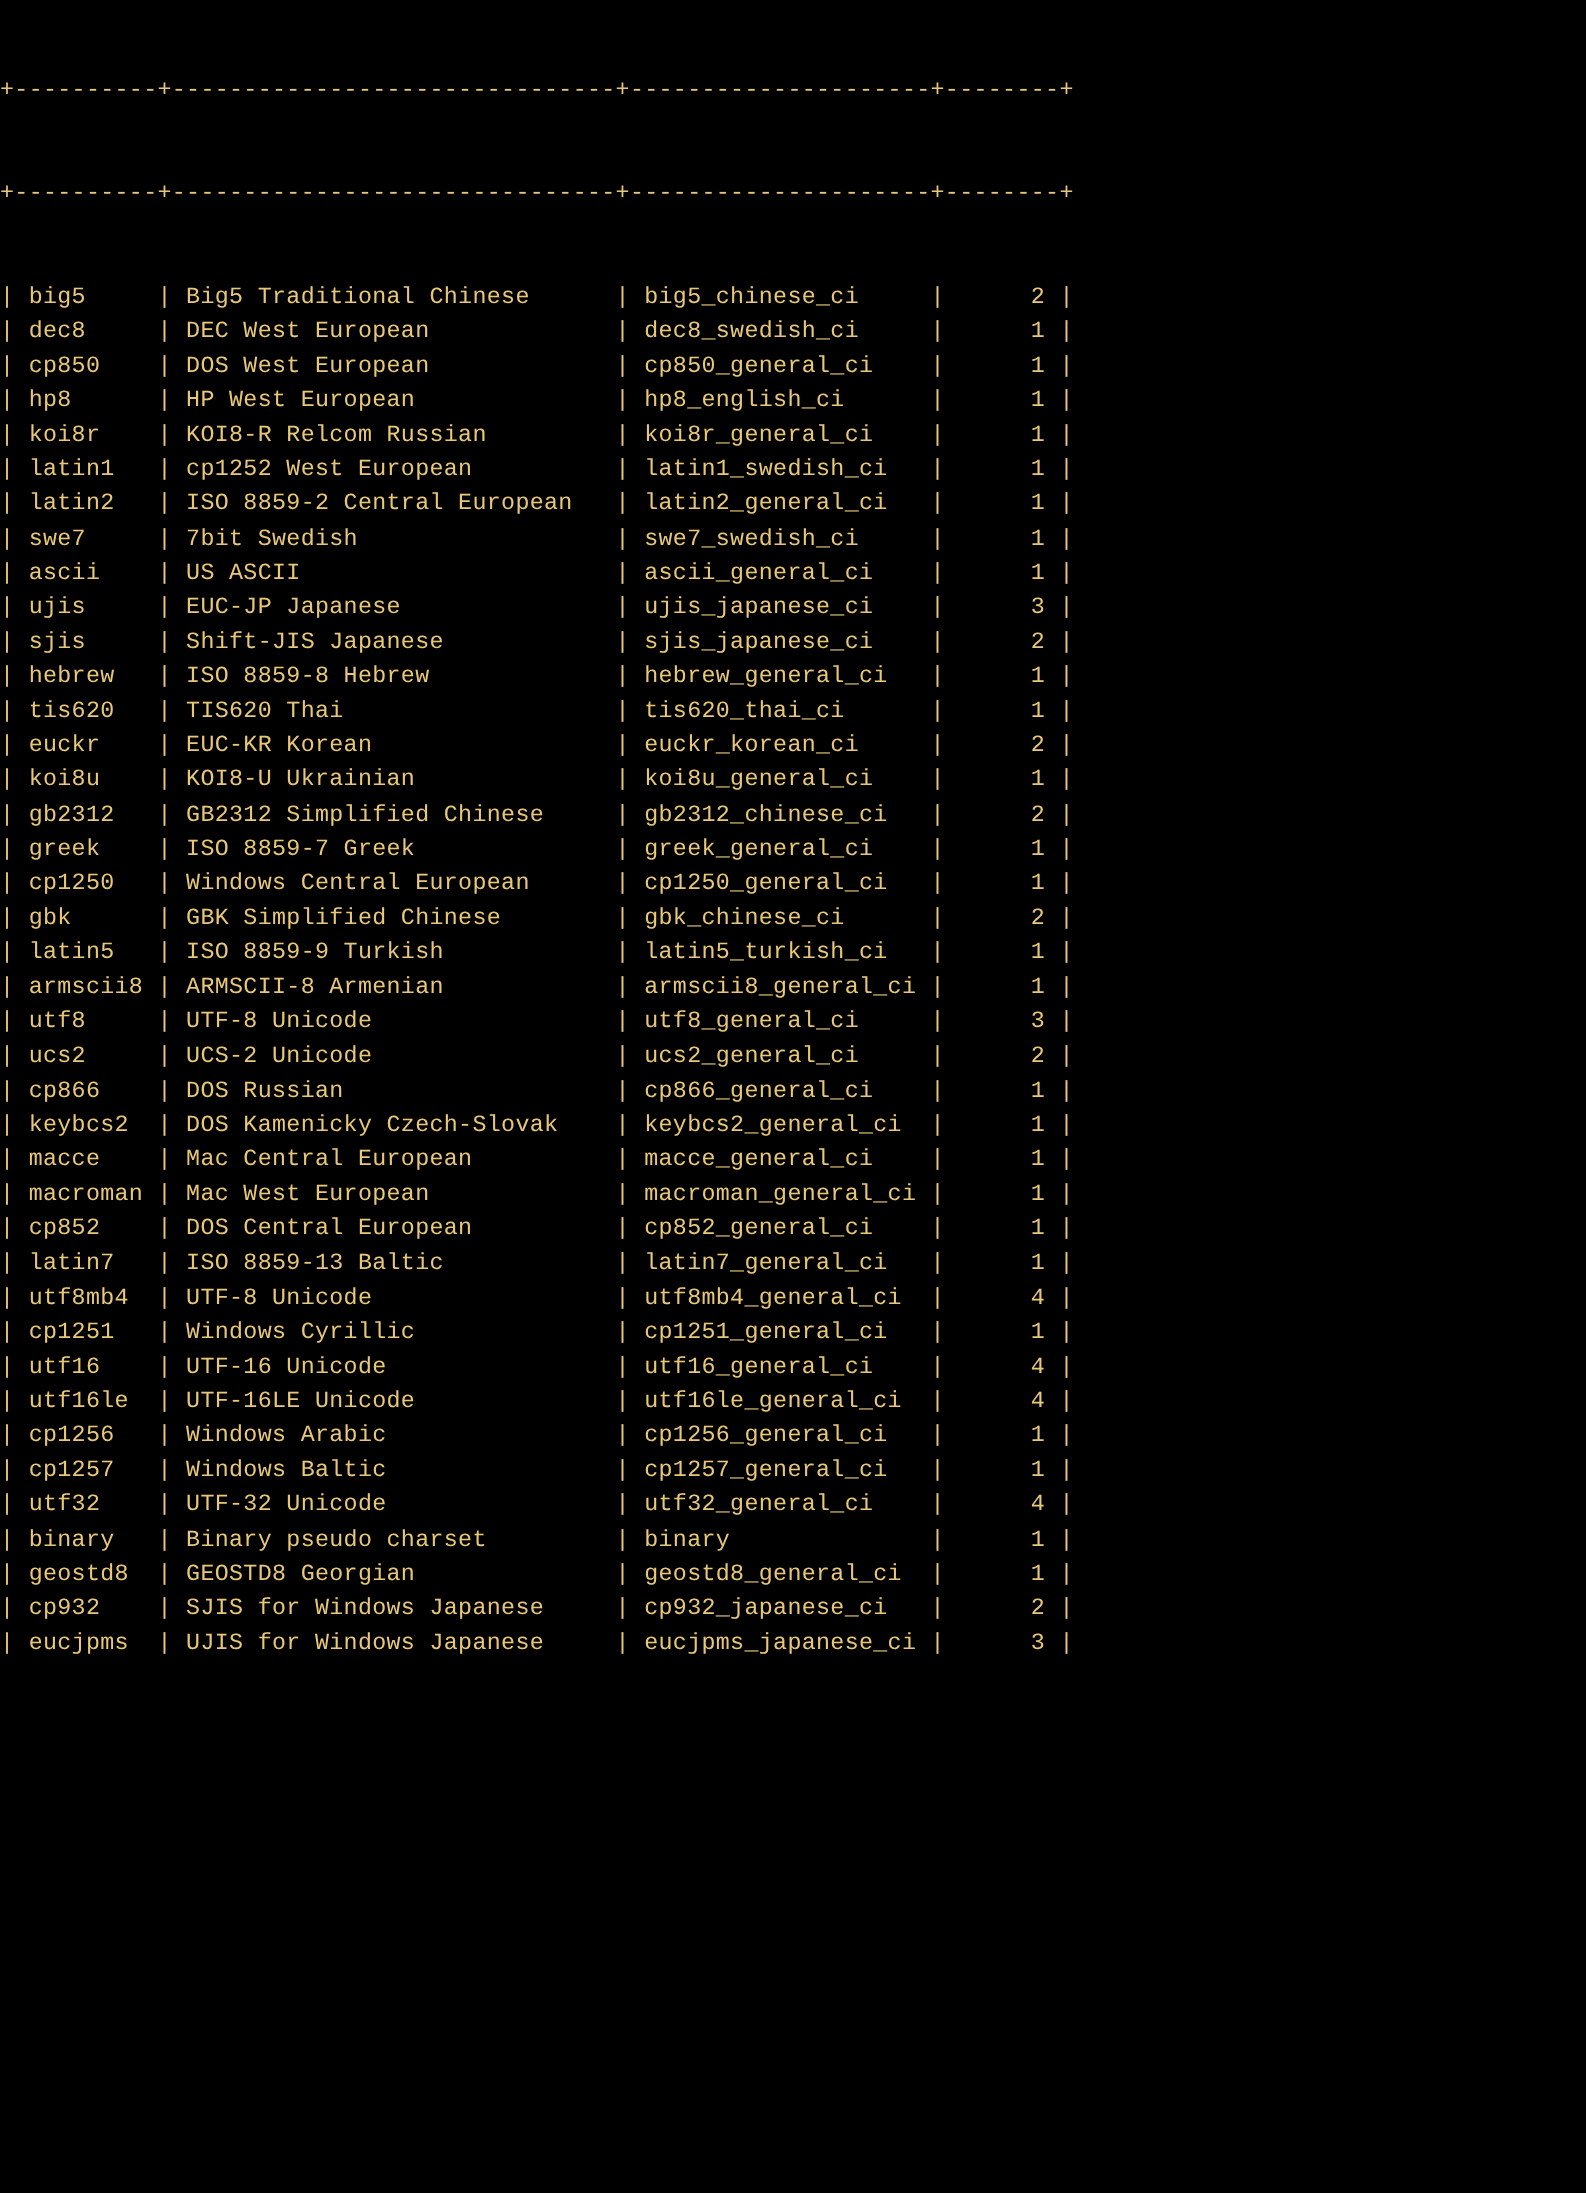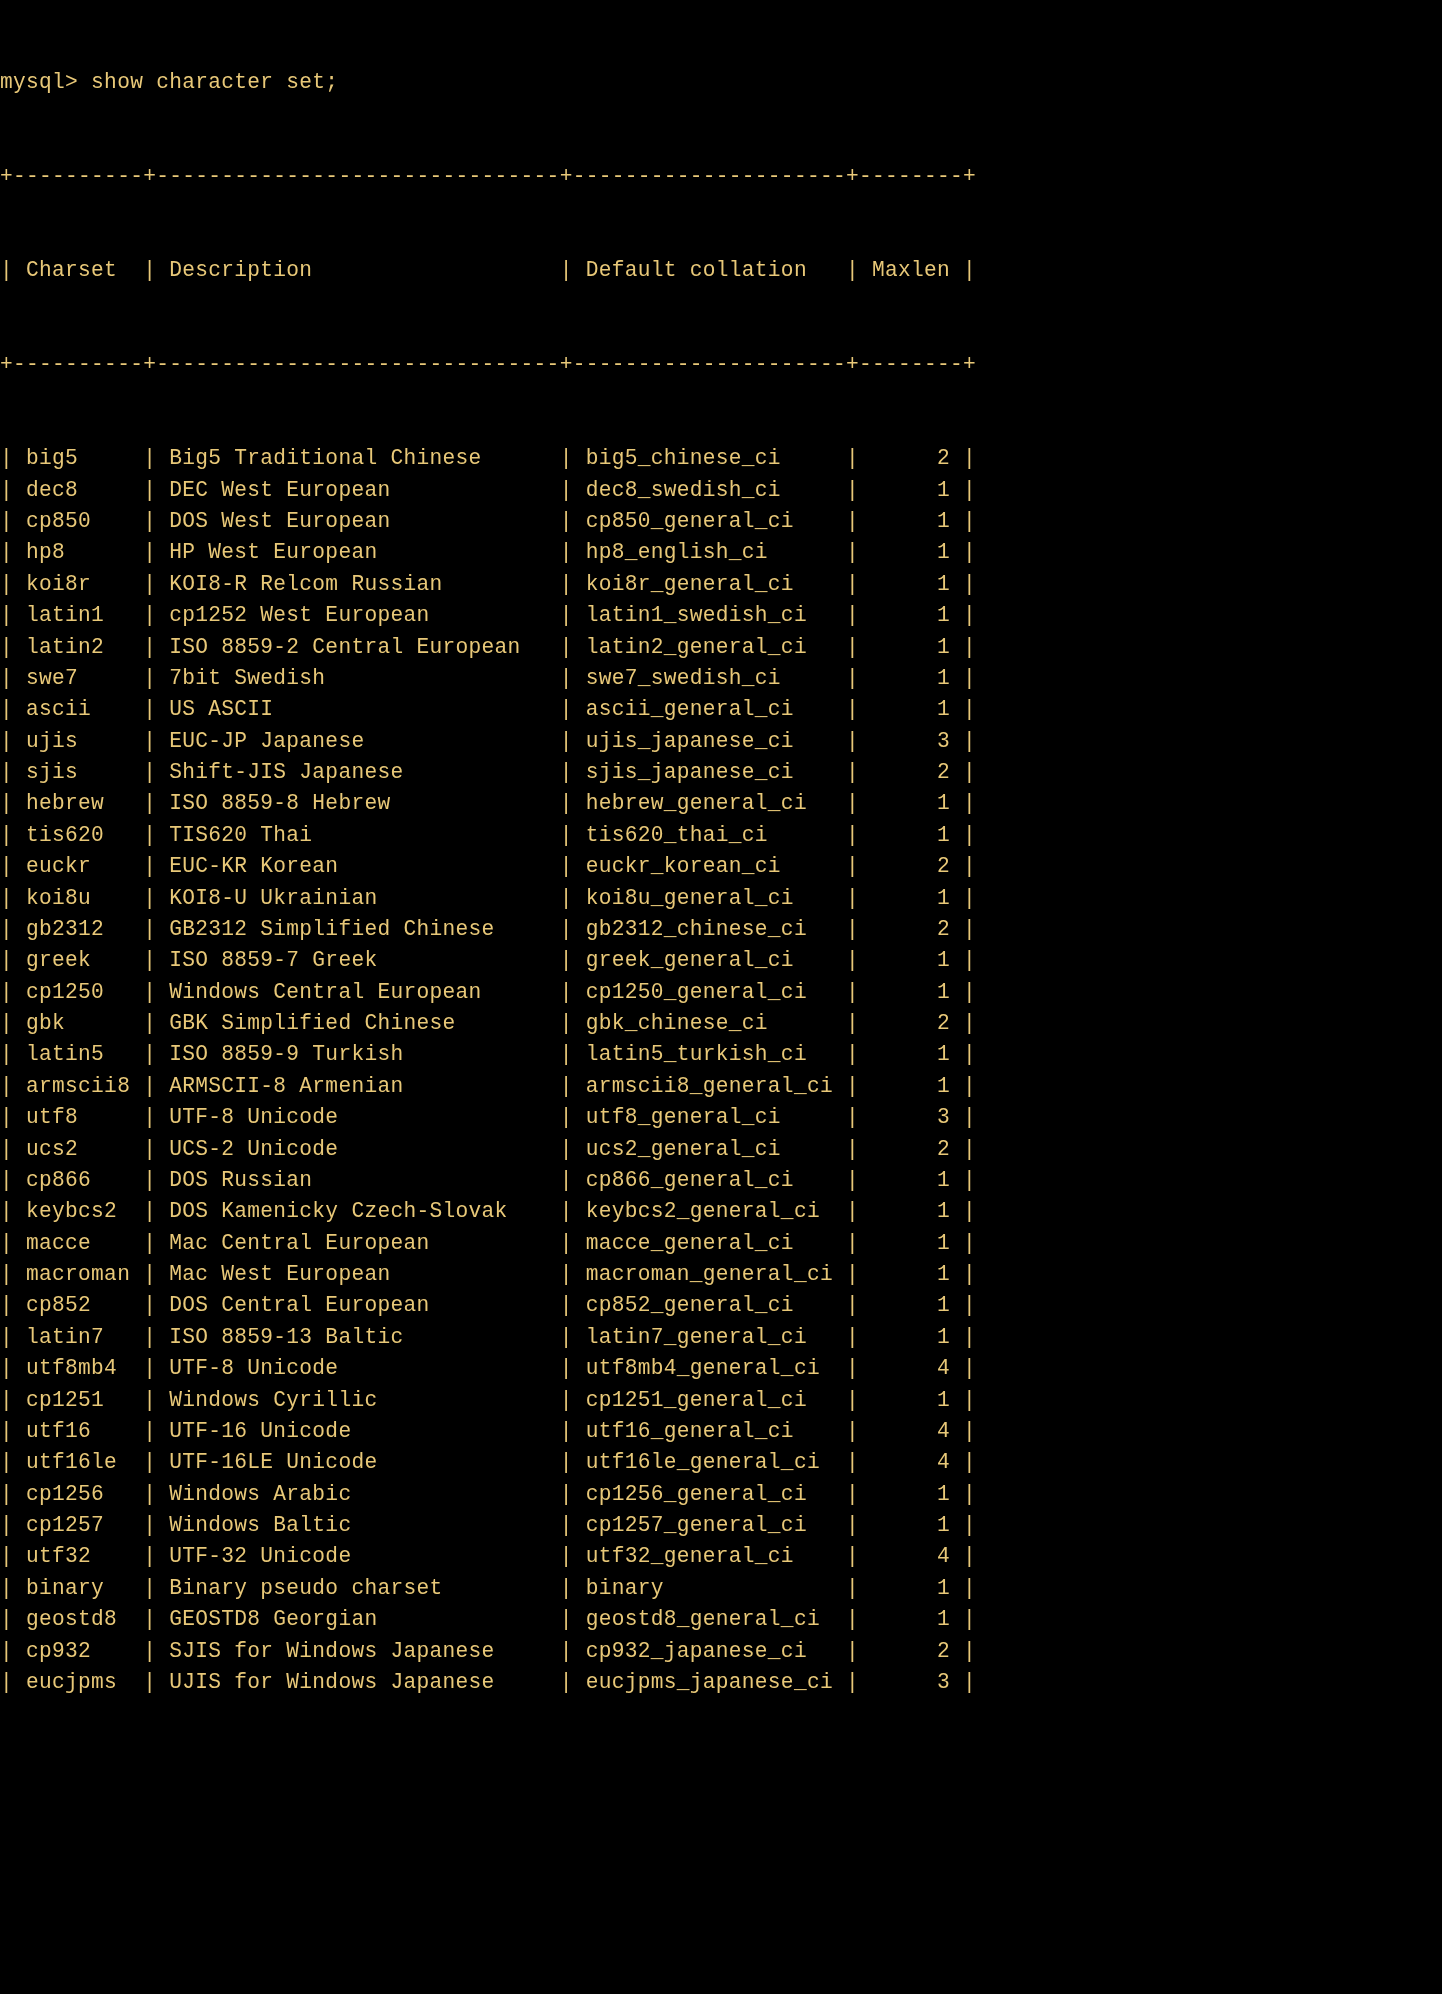--- a/index.html
+++ b/index.html
@@ -18,18 +18,16 @@
     padding: 4px 0 0 0;
     white-space: pre;
   }
   .prompt-line { padding-left: 0; }
   .row { display: block; }
 </style>
 </head>
 <body>
 
 <div class="terminal">
-  <span class="row prompt-line"><span>mysql&gt; </span><span>show character set;</span></span>
   <span class="row" id="border-top">+----------+-------------------------------+---------------------+--------+</span>
-  <span class="row" id="header-row">| Charset  | Description                   | Default collation   | Maxlen |</span>
   <span class="row" id="border-mid">+----------+-------------------------------+---------------------+--------+</span>
   <div id="rows-container"><span class="row">| big5     | Big5 Traditional Chinese      | big5_chinese_ci     |      2 |</span><span class="row">| dec8     | DEC West European             | dec8_swedish_ci     |      1 |</span><span class="row">| cp850    | DOS West European             | cp850_general_ci    |      1 |</span><span class="row">| hp8      | HP West European              | hp8_english_ci      |      1 |</span><span class="row">| koi8r    | KOI8-R Relcom Russian         | koi8r_general_ci    |      1 |</span><span class="row">| latin1   | cp1252 West European          | latin1_swedish_ci   |      1 |</span><span class="row">| latin2   | ISO 8859-2 Central European   | latin2_general_ci   |      1 |</span><span class="row">| swe7     | 7bit Swedish                  | swe7_swedish_ci     |      1 |</span><span class="row">| ascii    | US ASCII                      | ascii_general_ci    |      1 |</span><span class="row">| ujis     | EUC-JP Japanese               | ujis_japanese_ci    |      3 |</span><span class="row">| sjis     | Shift-JIS Japanese            | sjis_japanese_ci    |      2 |</span><span class="row">| hebrew   | ISO 8859-8 Hebrew             | hebrew_general_ci   |      1 |</span><span class="row">| tis620   | TIS620 Thai                   | tis620_thai_ci      |      1 |</span><span class="row">| euckr    | EUC-KR Korean                 | euckr_korean_ci     |      2 |</span><span class="row">| koi8u    | KOI8-U Ukrainian              | koi8u_general_ci    |      1 |</span><span class="row">| gb2312   | GB2312 Simplified Chinese     | gb2312_chinese_ci   |      2 |</span><span class="row">| greek    | ISO 8859-7 Greek              | greek_general_ci    |      1 |</span><span class="row">| cp1250   | Windows Central European      | cp1250_general_ci   |      1 |</span><span class="row">| gbk      | GBK Simplified Chinese        | gbk_chinese_ci      |      2 |</span><span class="row">| latin5   | ISO 8859-9 Turkish            | latin5_turkish_ci   |      1 |</span><span class="row">| armscii8 | ARMSCII-8 Armenian            | armscii8_general_ci |      1 |</span><span class="row">| utf8     | UTF-8 Unicode                 | utf8_general_ci     |      3 |</span><span class="row">| ucs2     | UCS-2 Unicode                 | ucs2_general_ci     |      2 |</span><span class="row">| cp866    | DOS Russian                   | cp866_general_ci    |      1 |</span><span class="row">| keybcs2  | DOS Kamenicky Czech-Slovak    | keybcs2_general_ci  |      1 |</span><span class="row">| macce    | Mac Central European          | macce_general_ci    |      1 |</span><span class="row">| macroman | Mac West European             | macroman_general_ci |      1 |</span><span class="row">| cp852    | DOS Central European          | cp852_general_ci    |      1 |</span><span class="row">| latin7   | ISO 8859-13 Baltic            | latin7_general_ci   |      1 |</span><span class="row">| utf8mb4  | UTF-8 Unicode                 | utf8mb4_general_ci  |      4 |</span><span class="row">| cp1251   | Windows Cyrillic              | cp1251_general_ci   |      1 |</span><span class="row">| utf16    | UTF-16 Unicode                | utf16_general_ci    |      4 |</span><span class="row">| utf16le  | UTF-16LE Unicode              | utf16le_general_ci  |      4 |</span><span class="row">| cp1256   | Windows Arabic                | cp1256_general_ci   |      1 |</span><span class="row">| cp1257   | Windows Baltic                | cp1257_general_ci   |      1 |</span><span class="row">| utf32    | UTF-32 Unicode                | utf32_general_ci    |      4 |</span><span class="row">| binary   | Binary pseudo charset         | binary              |      1 |</span><span class="row">| geostd8  | GEOSTD8 Georgian              | geostd8_general_ci  |      1 |</span><span class="row">| cp932    | SJIS for Windows Japanese     | cp932_japanese_ci   |      2 |</span><span class="row">| eucjpms  | UJIS for Windows Japanese     | eucjpms_japanese_ci |      3 |</span></div>
 </div>
 
 </body></html>

